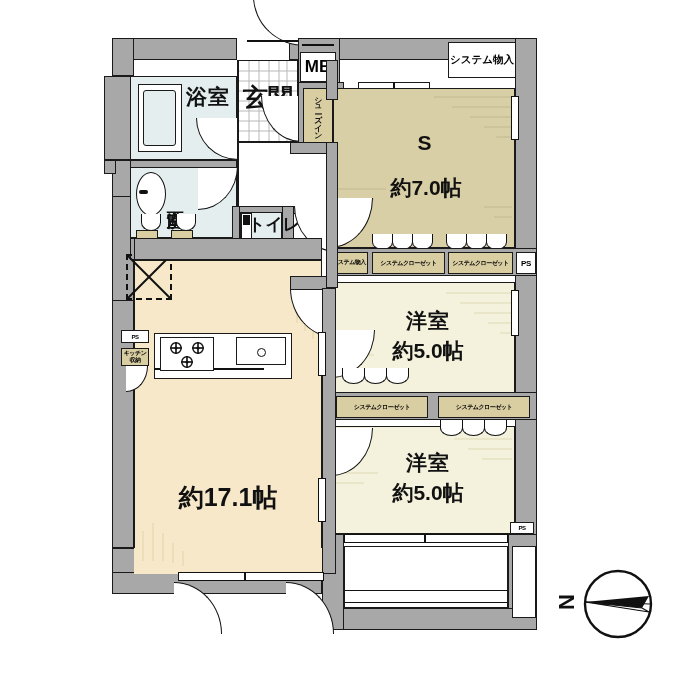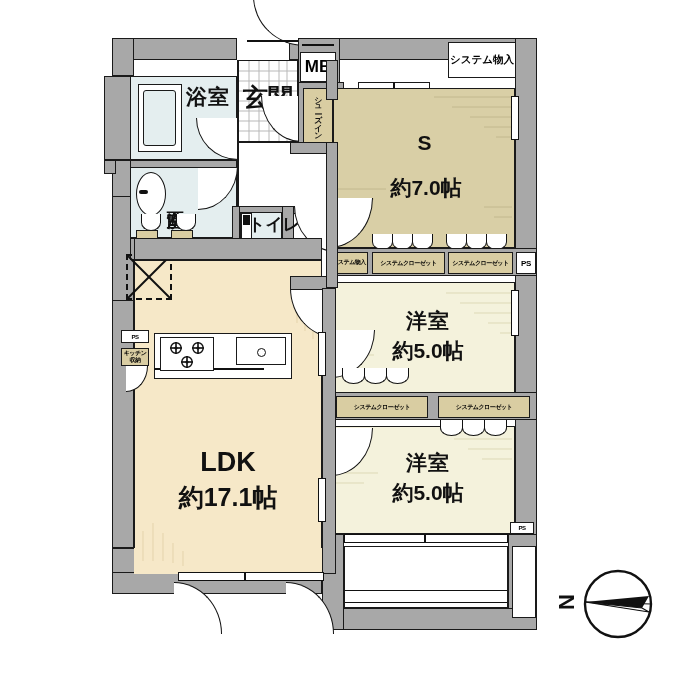--- a/index.html
+++ b/index.html
@@ -288,21 +288,20 @@
       <line x1="170" y1="40" x2="170" y2="70"></line>
         <line x1="178" y1="40" x2="178" y2="78"></line>
       <line x1="162" y1="46" x2="162" y2="62"></line>
       <line x1="8" y1="270" x2="8" y2="300"></line>
         <line x1="18" y1="262" x2="18" y2="300"></line>
       <line x1="28" y1="272" x2="28" y2="300"></line>
         <line x1="38" y1="282" x2="38" y2="302"></line>
       <line x1="48" y1="290" x2="48" y2="305"></line>
     </g>
   </svg>
-  <div class="lbl big" style="left:180px;top:448px;width:96px;font-size:27px;">LDK</div>
   <div class="lbl big" style="left:162px;top:484px;width:132px;font-size:25px;">約17.1帖</div>
 
   <div class="room white" style="left:154px;top:333px;width:138px;height:46px;border-width:1.5px;"></div>
   <div class="line" style="left:154px;top:368px;width:110px;height:1.6px;background:#111;"></div>
 
   <div class="room white" style="left:160px;top:337px;width:54px;height:34px;border-width:1.4px;"></div>
   <svg style="position:absolute;left:160px;top:337px;" width="54" height="34">
     <g fill="none" stroke="#111" stroke-width="1.4">
       <circle cx="16" cy="11" r="5.2"></circle>
         <circle cx="38" cy="11" r="5.2"></circle>

